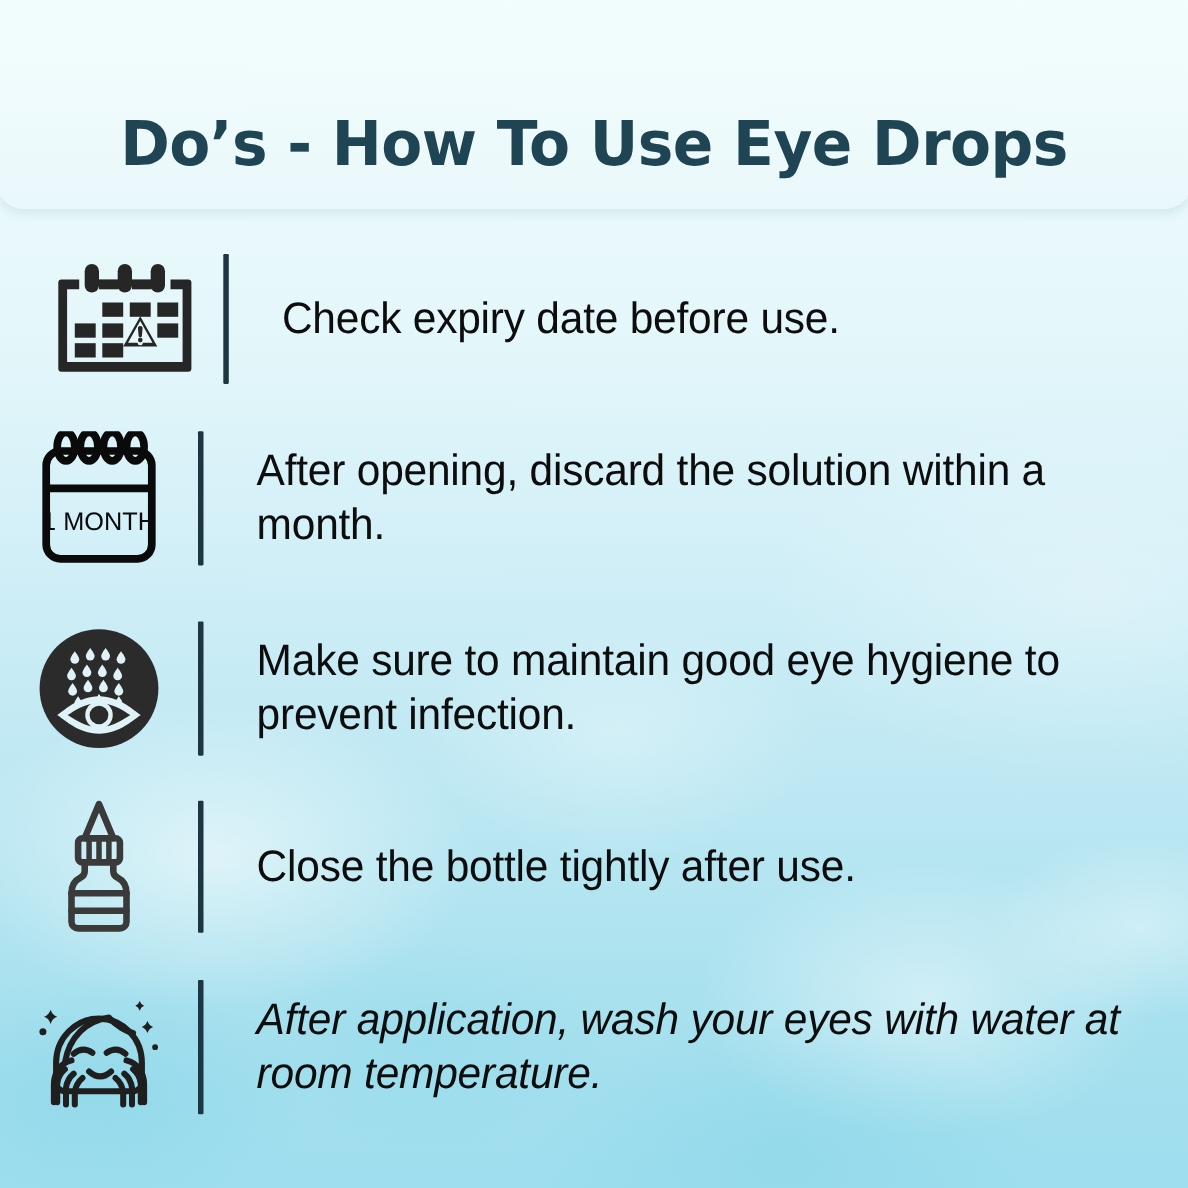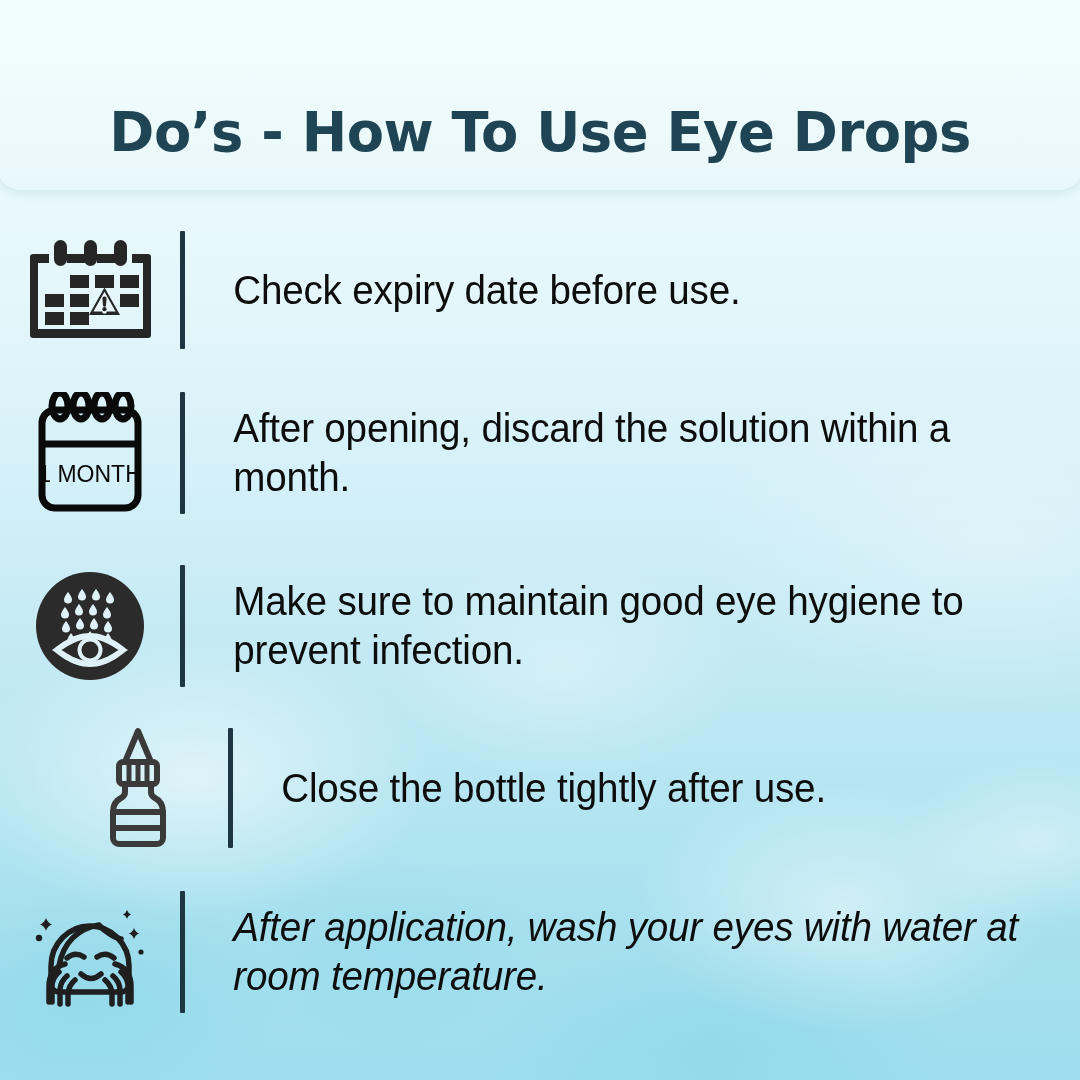--- a/index.html
+++ b/index.html
@@ -111,24 +111,24 @@
     font-family: "Liberation Sans", sans-serif;
     font-size: 40px;
     line-height: 1.22;
     color: #0d0d0d;
     letter-spacing: -0.2px;
     transform: scaleX(0.965);
     transform-origin: left center;
   }
 
   
-  .tip-row.r1 { height: 152px; }
+  .tip-row.r1 { height: 152px; margin-left: 23px; }
   .tip-row.r2 { height: 174px; }
   .tip-row.r3 { height: 172px; }
-  .tip-row.r4 { height: 152px; padding-left: 48px; }
+  .tip-row.r4 { height: 152px; }
   .tip-row.r5 { height: 176px; font-style: italic; }
 
   .tip-row.r1 .tip-rule { height: 118px; }
   .tip-row.r2 .tip-rule { height: 122px; }
   .tip-row.r3 .tip-rule { height: 122px; }
   .tip-row.r4 .tip-rule { height: 120px; }
   .tip-row.r5 .tip-rule { height: 122px; }
 
   svg { display: block; }
 </style>

